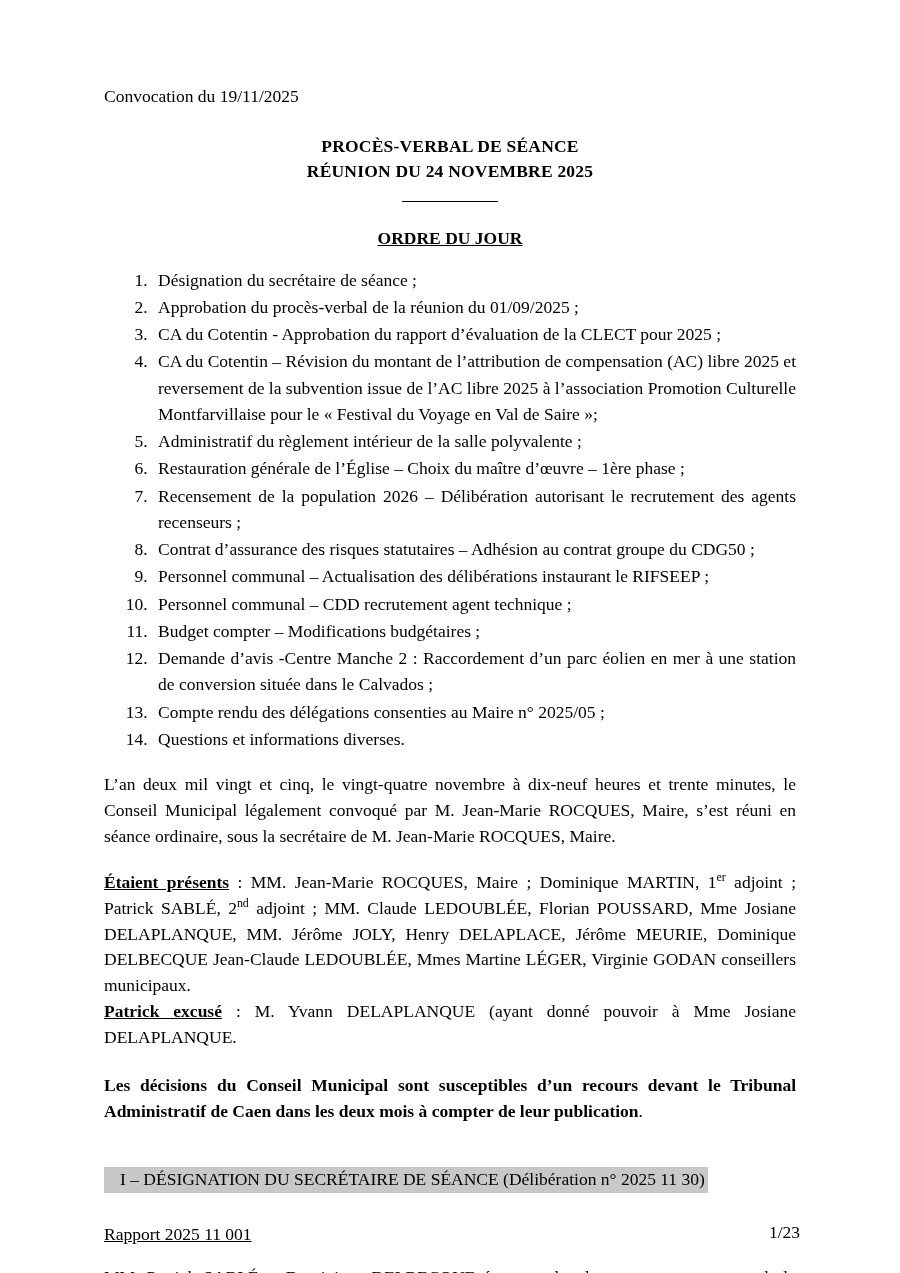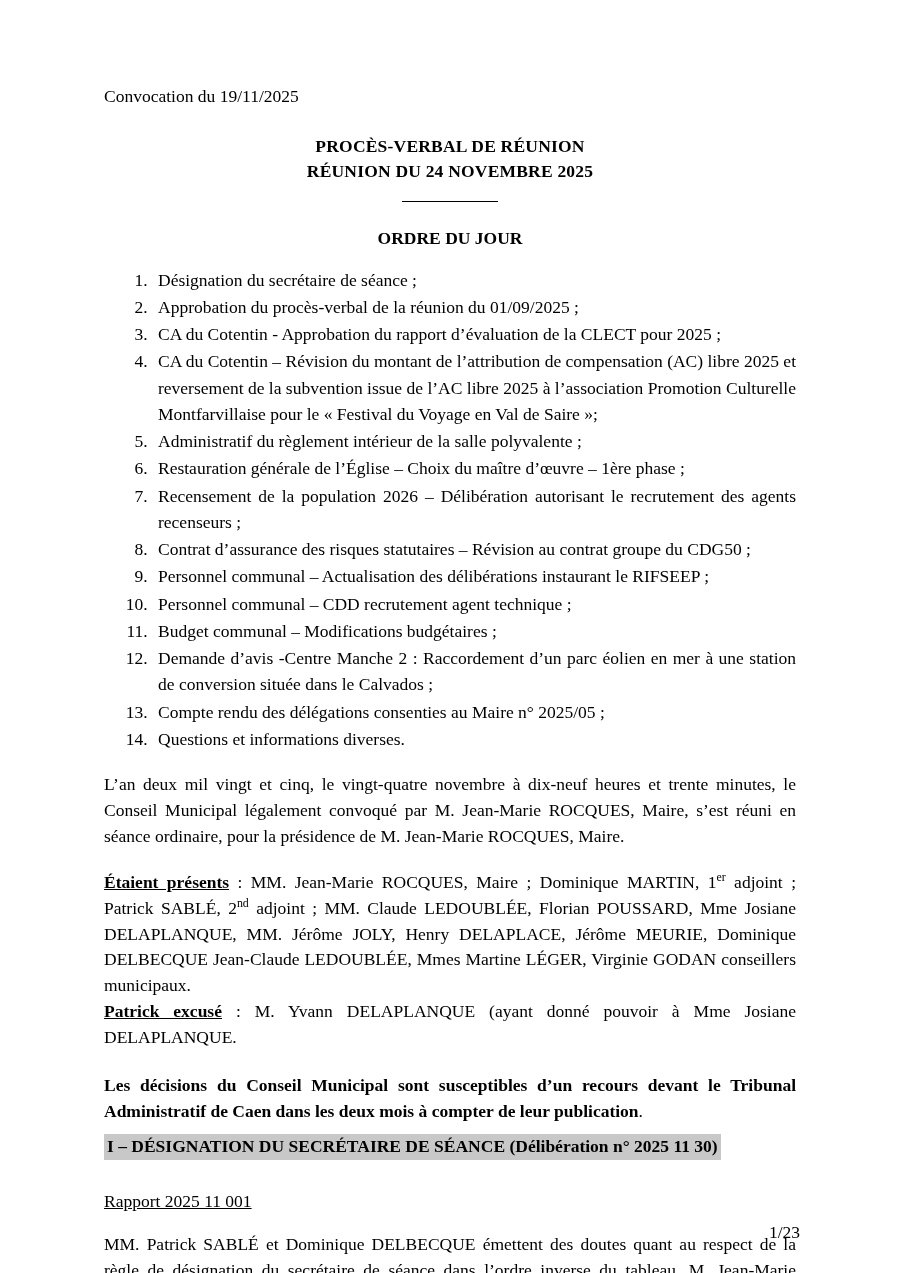--- a/index.html
+++ b/index.html
@@ -37,20 +37,21 @@
   .rule {
     width: 96px;
     height: 1px;
     background: #000;
     margin: 16px auto 0 auto;
   }
   .ordre {
     text-align: center;
     font-weight: bold;
     font-size: 17.5px;
+    text-decoration: underline;
     margin-top: 26px;
     margin-bottom: 18px;
   }
   ol.agenda {
     margin: 0 0 0 10px;
     padding-left: 38px;
     font-size: 17.5px;
     line-height: 1.5;
   }
   ol.agenda li {
@@ -79,25 +80,25 @@
     font-size: 17.5px;
     line-height: 1.48;
     text-align: justify;
     font-weight: bold;
     margin-top: 22px;
   }
   .bold-para .normal {
     font-weight: normal;
   }
   .section-head {
-    margin-top: 9px;
+    margin-top: 42px;
     background: #c8c8c8;
-    font-weight: bold;
+    font-weight: normal;
     font-size: 17.5px;
-    padding: 2px 3px 3px 3px;
+    padding: 2px 3px 3px 16px;
     display: inline-block;
   }
   .rapport {
     margin-top: 31px;
     font-size: 17.5px;
     text-decoration: underline;
   }
   .footer {
     position: absolute;
     right: 100px;
@@ -106,45 +107,45 @@
   }
 </style>
 </head>
 <body>
 
 <div class="page">
 
   <div class="convocation">Convocation du 19/11/2025</div>
 
   <div class="title-block">
-    <div class="title-line">PROCÈS-VERBAL DE RÉUNION</div>
+    <div class="title-line">PROCÈS-VERBAL DE SÉANCE</div>
     <div class="title-line">RÉUNION DU 24 NOVEMBRE 2025</div>
     <div class="rule"></div>
   </div>
 
   <div class="ordre">ORDRE DU JOUR</div>
 
   <ol class="agenda">
     <li>Désignation du secrétaire de séance ;</li>
     <li>Approbation du procès-verbal de la réunion du 01/09/2025 ;</li>
     <li>CA du Cotentin - Approbation du rapport d’évaluation de la CLECT pour 2025 ;</li>
     <li>CA du Cotentin – Révision du montant de l’attribution de compensation (AC) libre 2025 et reversement de la subvention issue de l’AC libre 2025 à l’association Promotion Culturelle Montfarvillaise pour le « Festival du Voyage en Val de Saire »;</li>
     <li>Administratif du règlement intérieur de la salle polyvalente ;</li>
     <li>Restauration générale de l’Église – Choix du maître d’œuvre – 1ère phase ;</li>
     <li>Recensement de la population 2026 – Délibération autorisant le recrutement des agents recenseurs ;</li>
-    <li>Contrat d’assurance des risques statutaires – Révision au contrat groupe du CDG50 ;</li>
+    <li>Contrat d’assurance des risques statutaires – Adhésion au contrat groupe du CDG50 ;</li>
     <li>Personnel communal – Actualisation des délibérations instaurant le RIFSEEP ;</li>
     <li>Personnel communal – CDD recrutement agent technique ;</li>
-    <li>Budget communal – Modifications budgétaires ;</li>
+    <li>Budget compter – Modifications budgétaires ;</li>
     <li>Demande d’avis -Centre Manche 2 : Raccordement d’un parc éolien en mer à une station de conversion située dans le Calvados ;</li>
     <li>Compte rendu des délégations consenties au Maire n° 2025/05 ;</li>
     <li>Questions et informations diverses.</li>
   </ol>
 
-  <div class="para">L’an deux mil vingt et cinq, le vingt-quatre novembre à dix-neuf heures et trente minutes, le Conseil Municipal légalement convoqué par M. Jean-Marie ROCQUES, Maire, s’est réuni en séance ordinaire, pour la présidence de M. Jean-Marie ROCQUES, Maire.</div>
+  <div class="para">L’an deux mil vingt et cinq, le vingt-quatre novembre à dix-neuf heures et trente minutes, le Conseil Municipal légalement convoqué par M. Jean-Marie ROCQUES, Maire, s’est réuni en séance ordinaire, sous la secrétaire de M. Jean-Marie ROCQUES, Maire.</div>
 
   <div class="para">
     <span class="u b">Étaient présents</span><span> : MM. Jean-Marie ROCQUES, Maire ; Dominique MARTIN, 1</span><sup>er</sup><span> adjoint ; Patrick SABLÉ, 2</span><sup>nd</sup><span> adjoint ; MM. Claude LEDOUBLÉE, Florian POUSSARD, Mme Josiane DELAPLANQUE, MM. Jérôme JOLY, Henry DELAPLACE, Jérôme MEURIE, Dominique DELBECQUE Jean-Claude LEDOUBLÉE, Mmes Martine LÉGER, Virginie GODAN conseillers municipaux.</span><br>
     <span class="u b">Patrick excusé</span><span> :  M. Yvann DELAPLANQUE (ayant donné pouvoir à Mme Josiane DELAPLANQUE.</span>
   </div>
 
   <div class="bold-para">
     <span>Les décisions du Conseil Municipal sont susceptibles d’un recours devant le Tribunal Administratif de Caen dans les deux mois à compter de leur publication</span><span class="normal">.</span>
   </div>
 

